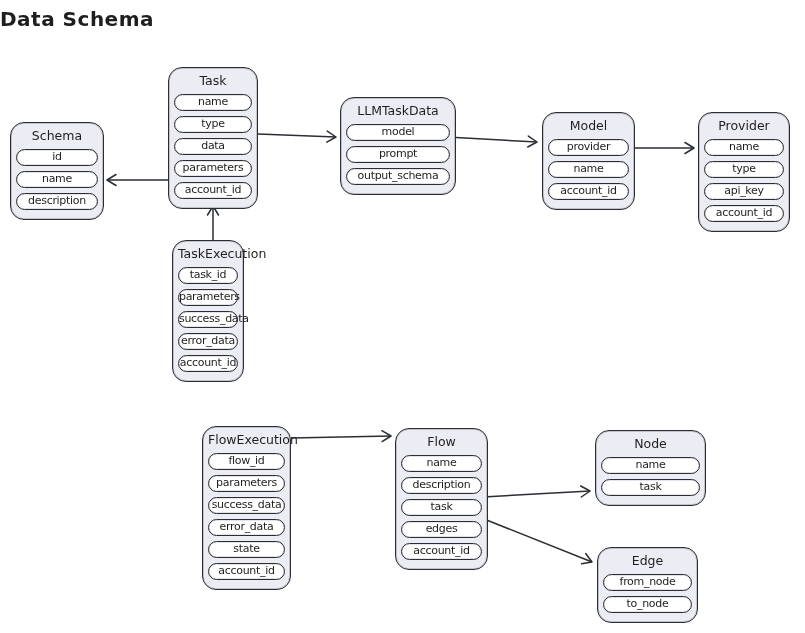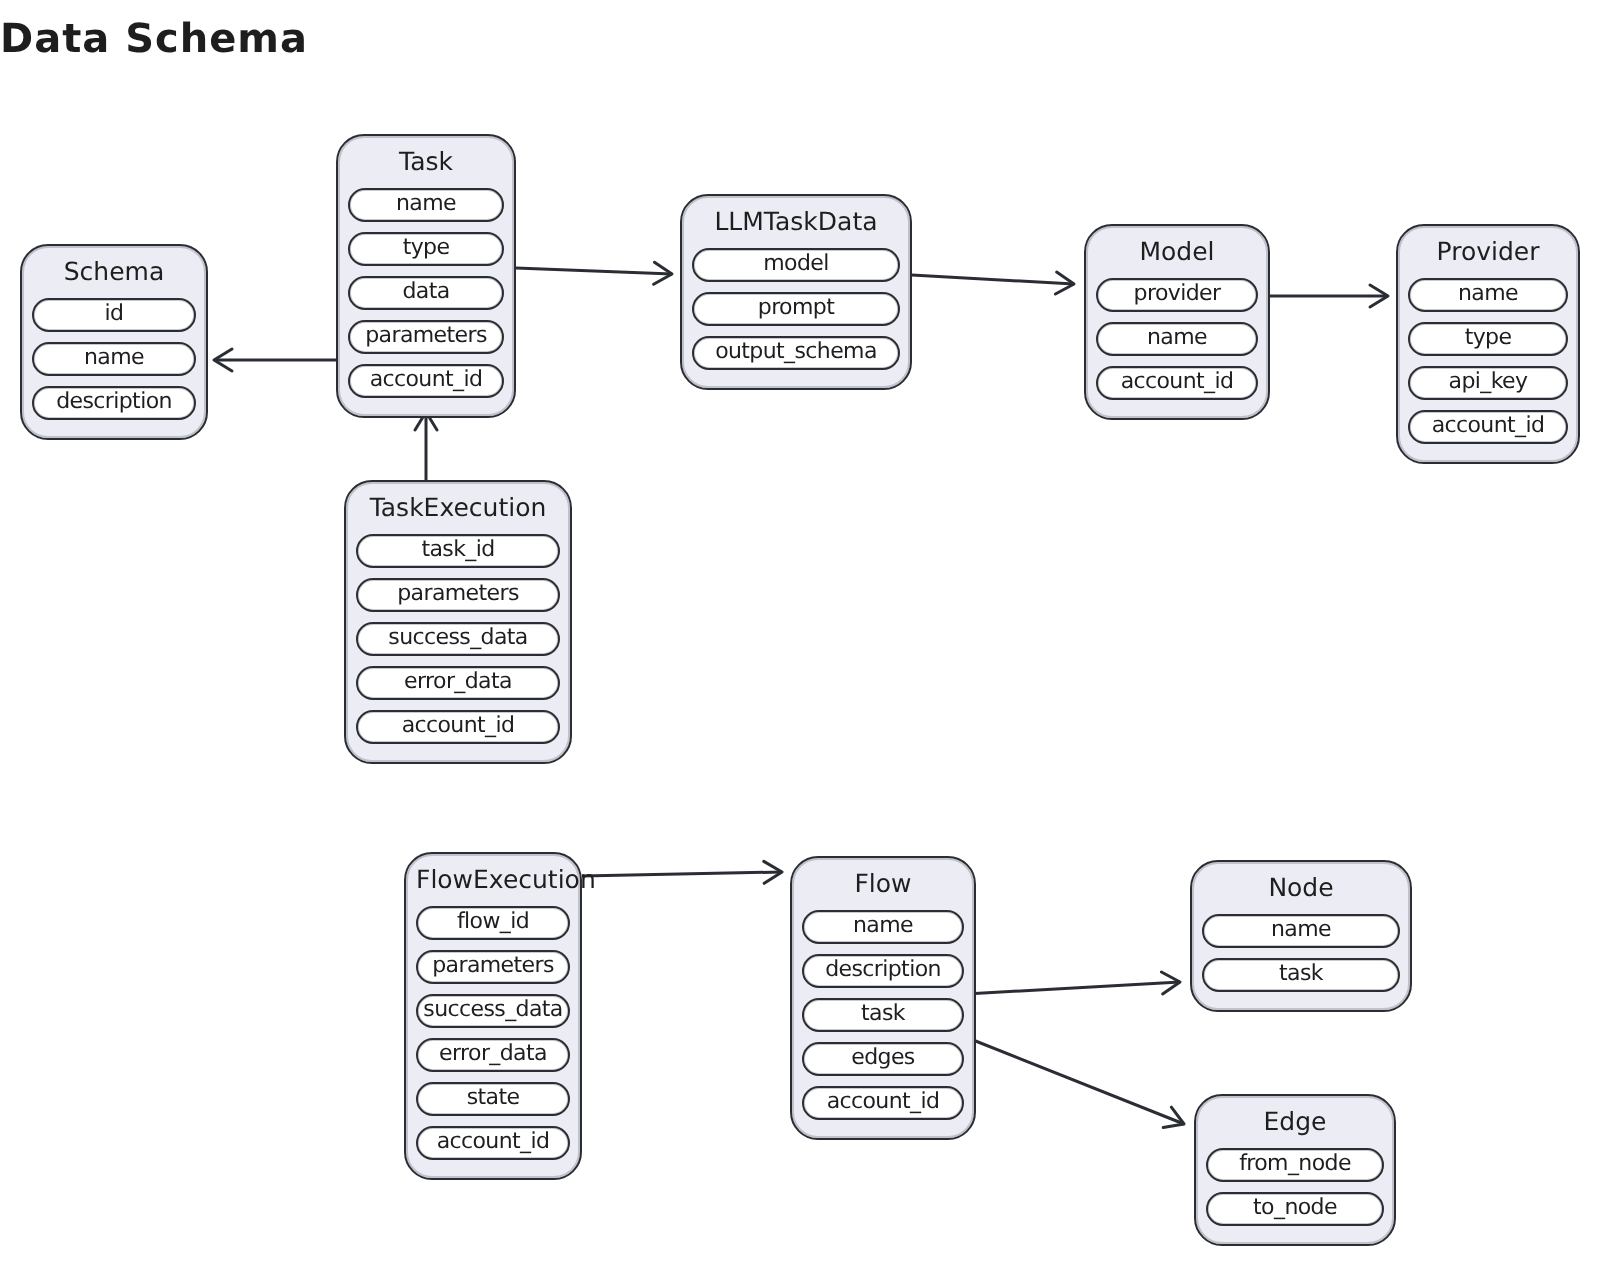--- a/index.html
+++ b/index.html
@@ -113,21 +113,21 @@
         <div class="entity-field">name</div>
         <div class="entity-field">account_id</div>
       </div>
       <div class="entity" style="left: 698px; top: 112px; width: 92px;">
         <div class="entity-title">Provider</div>
         <div class="entity-field">name</div>
         <div class="entity-field">type</div>
         <div class="entity-field">api_key</div>
         <div class="entity-field">account_id</div>
       </div>
-      <div class="entity" style="left: 172px; top: 240px; width: 114px; border-radius: 14px;">
+      <div class="entity" style="left: 172px; top: 240px; width: 72px; border-radius: 14px;">
         <div class="entity-title">TaskExecution</div>
         <div class="entity-field">task_id</div>
         <div class="entity-field">parameters</div>
         <div class="entity-field">success_data</div>
         <div class="entity-field">error_data</div>
         <div class="entity-field">account_id</div>
       </div>
       <div class="entity" style="left: 202px; top: 408px; width: 89px; margin-top: 18px;">
         <div class="entity-title">FlowExecution</div>
         <div class="entity-field">flow_id</div>

